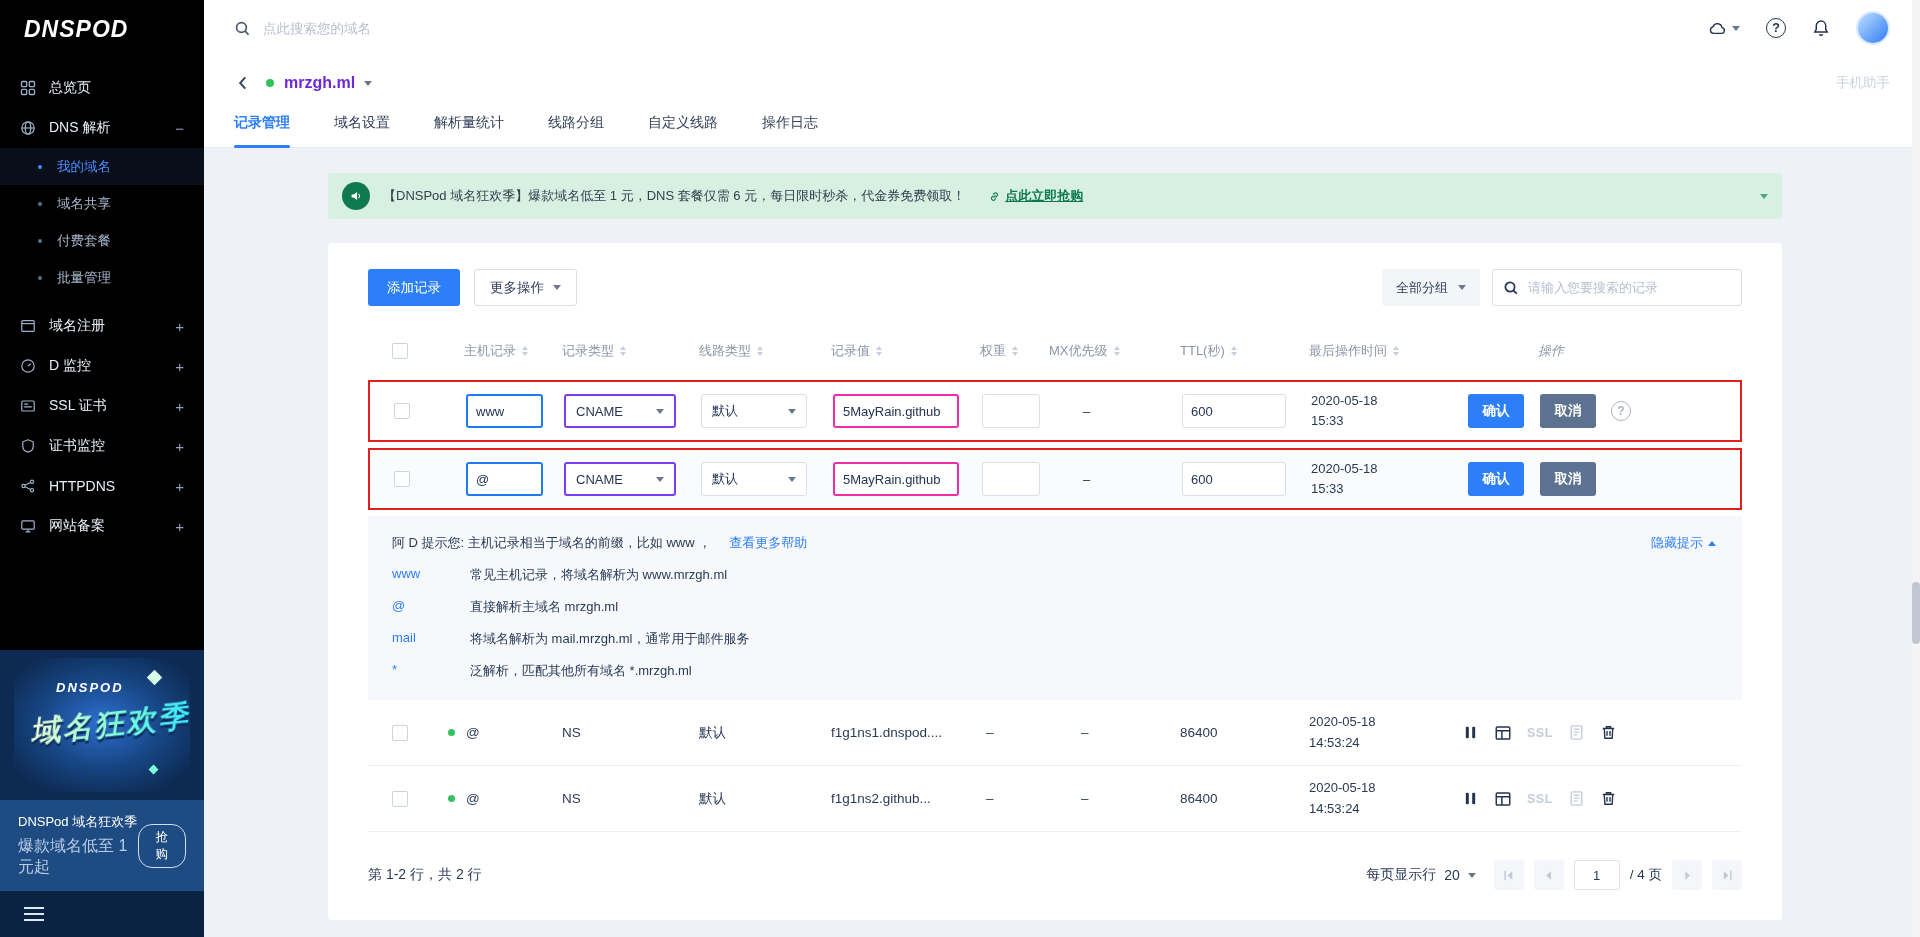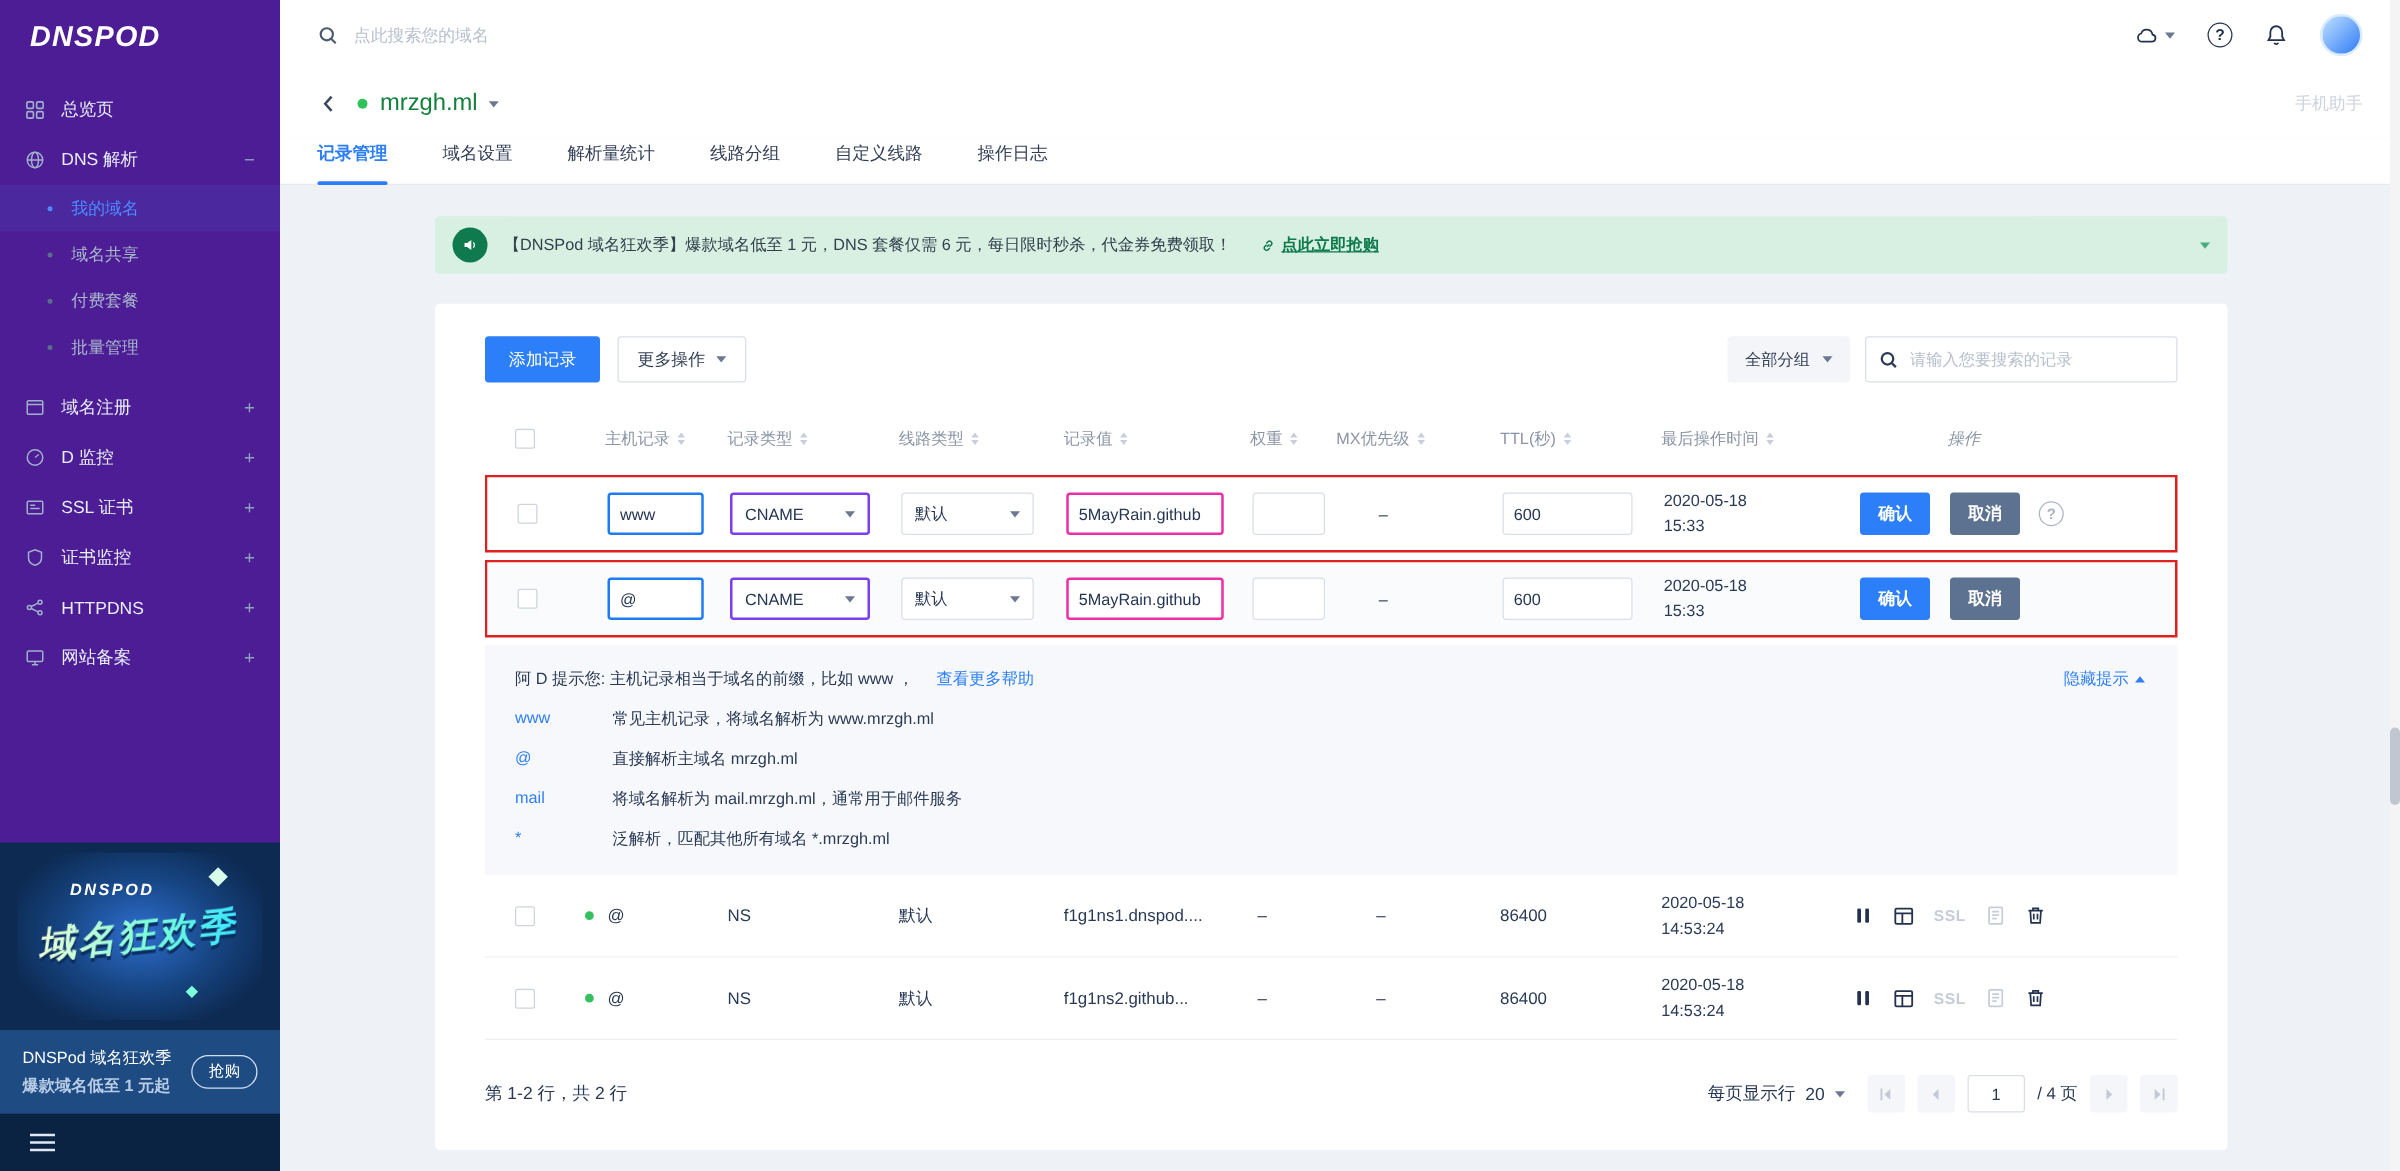--- a/index.html
+++ b/index.html
@@ -1,21 +1,21 @@
 <!DOCTYPE html>
 <html><head>
 <meta charset="utf-8">
 <style>
   * { margin:0; padding:0; box-sizing:border-box; }
   html,body { width:1920px; height:937px; overflow:hidden; }
   body { font-family:"Liberation Sans","DejaVu Sans",sans-serif; font-size:13px; color:#253554; background:#eef1f6; }
   .app { display:flex; width:100%; height:100%; }
 
   
-  .sidebar { width:224px; background:#4c1d95; color:#cfd9e8; display:flex; flex-direction:column; flex-shrink:0; }
+  .sidebar { width:204px; background:#000000; color:#cfd9e8; display:flex; flex-direction:column; flex-shrink:0; }
   .logo { height:58px; display:flex; align-items:center; padding-left:24px; font-style:italic; font-weight:800; font-size:23px; color:#ffffff; letter-spacing:1px; cursor:pointer; }
   .menu { flex:1; padding-top:10px; overflow:hidden; }
   .mitem { height:40px; display:flex; align-items:center; gap:13px; padding:0 20px; font-size:14px; color:#e8eef7; cursor:pointer; }
   .mitem .ic { color:#9fb1ca; flex-shrink:0; }
   .mitem .pm { margin-left:auto; color:#8fa2bd; font-size:15px; line-height:1; }
   .mitem.group-first { margin-top:10px; }
   .pm.minus::before { content:"\2212"; }
   .pm.plus::before  { content:"+"; }
   .sub { height:37px; display:flex; align-items:center; padding-left:38px; font-size:13.5px; color:#a9b7cc; cursor:pointer; }
   .sub .dot { width:4px; height:4px; border-radius:50%; background:#5a6f8e; margin-right:15px; flex-shrink:0; }
@@ -27,21 +27,21 @@
   .pbrand { position:absolute; left:56px; top:30px; font-style:italic; font-weight:800; font-size:13px; color:#fff; letter-spacing:2px; }
   .ptitle { position:absolute; left:30px; top:54px; font-size:30px; font-weight:900; font-style:italic; letter-spacing:2px; transform:rotate(-6deg);
             background:linear-gradient(100deg,#f8ffd6 0%,#7dffd9 55%,#35e3ff 100%); -webkit-background-clip:text; background-clip:text; color:transparent;
             filter:drop-shadow(0 3px 0 #0a2d5e); }
   .sp { position:absolute; background:#d8ffe9; transform:rotate(45deg); }
   .sp1 { width:11px; height:11px; right:44px; top:22px; }
   .sp2 { width:7px; height:7px; left:150px; top:116px; background:#7dffd9; }
 
   .sfooter { background:#1d4b82; padding:13px 18px; display:flex; align-items:center; justify-content:space-between; flex-shrink:0; }
   .ft { font-size:13px; color:#ffffff; margin-bottom:5px; }
-  .fs { font-size:13px; color:#b8cce6;font-weight:bold; }
+  .fs { font-size:16px; color:#b8cce6; }
   .grab { background:transparent; border:1px solid #cfe0f5; color:#ffffff; border-radius:14px; padding:4px 13px; font-size:12.5px; cursor:pointer; font-family:inherit; }
   .hamrow { height:46px; background:#0b2342; display:flex; align-items:center; padding-left:24px; flex-shrink:0; }
   .ham { width:20px; height:14px; border-top:2px solid #dfe7f2; border-bottom:2px solid #dfe7f2; position:relative; cursor:pointer; }
   .ham::after { content:""; position:absolute; left:0; right:0; top:4px; height:2px; background:#dfe7f2; }
 
   
   .main { flex:1; display:flex; flex-direction:column; position:relative; background:#eef1f6; min-width:0; }
   .topbar { height:56px; background:#fff; display:flex; align-items:center; padding:0 30px; flex-shrink:0; }
   .tsearch { display:flex; align-items:center; gap:12px; flex:1; color:#6e7b92; }
   .tsearch input { border:none; outline:none; font-size:13.5px; flex:1; color:#253554; font-family:inherit; }
@@ -49,21 +49,21 @@
   .topicons { display:flex; align-items:center; gap:26px; color:#24324e; }
   .cloudwrap { display:flex; align-items:center; gap:5px; cursor:pointer; }
   .cdn { width:0; height:0; border-left:4px solid transparent; border-right:4px solid transparent; border-top:5px solid #6b7890; display:inline-block; }
   .qmark { width:20px; height:20px; border:1.8px solid #24324e; border-radius:50%; display:flex; align-items:center; justify-content:center; font-weight:700; font-size:12.5px; cursor:pointer; }
   .qmark::before { content:"?"; }
   .avatar { width:34px; height:34px; border-radius:50%; background:linear-gradient(135deg,#bfe0ff,#2f7bf5); border:2px solid #dbeaff; cursor:pointer; }
 
   .domainbar { background:#fff; display:flex; align-items:center; padding:0 30px; height:54px; flex-shrink:0; }
   .back { color:#39475f; cursor:pointer; display:flex; margin-right:14px; }
   .gdot { width:8px; height:8px; border-radius:50%; background:#2fc25b; margin-right:10px; }
-  .dname { font-size:19px; font-weight:400; color:#15803d; cursor:pointer; }
+  .dname { font-size:16px; font-weight:700; color:#6d28d9; cursor:pointer; }
   .dcaret { margin-left:9px; }
   .assistant { margin-left:auto; color:#ccd3dd; font-size:13.5px; cursor:pointer; }
 
   .tabsbar { background:#fff; padding:0 30px; display:flex; gap:44px; border-bottom:1px solid #e7eaef; flex-shrink:0; }
   .tab { padding:4px 0 15px; font-size:14px; color:#333f57; position:relative; cursor:pointer; }
   .tab.active { color:#2d7ff9; font-weight:700; }
   .tab.active::after { content:""; position:absolute; left:0; right:0; bottom:-1px; height:3px; background:#2d7ff9; border-radius:2px; }
 
   .content { flex:1; padding:25px 138px 20px 124px; overflow:hidden; }
 

